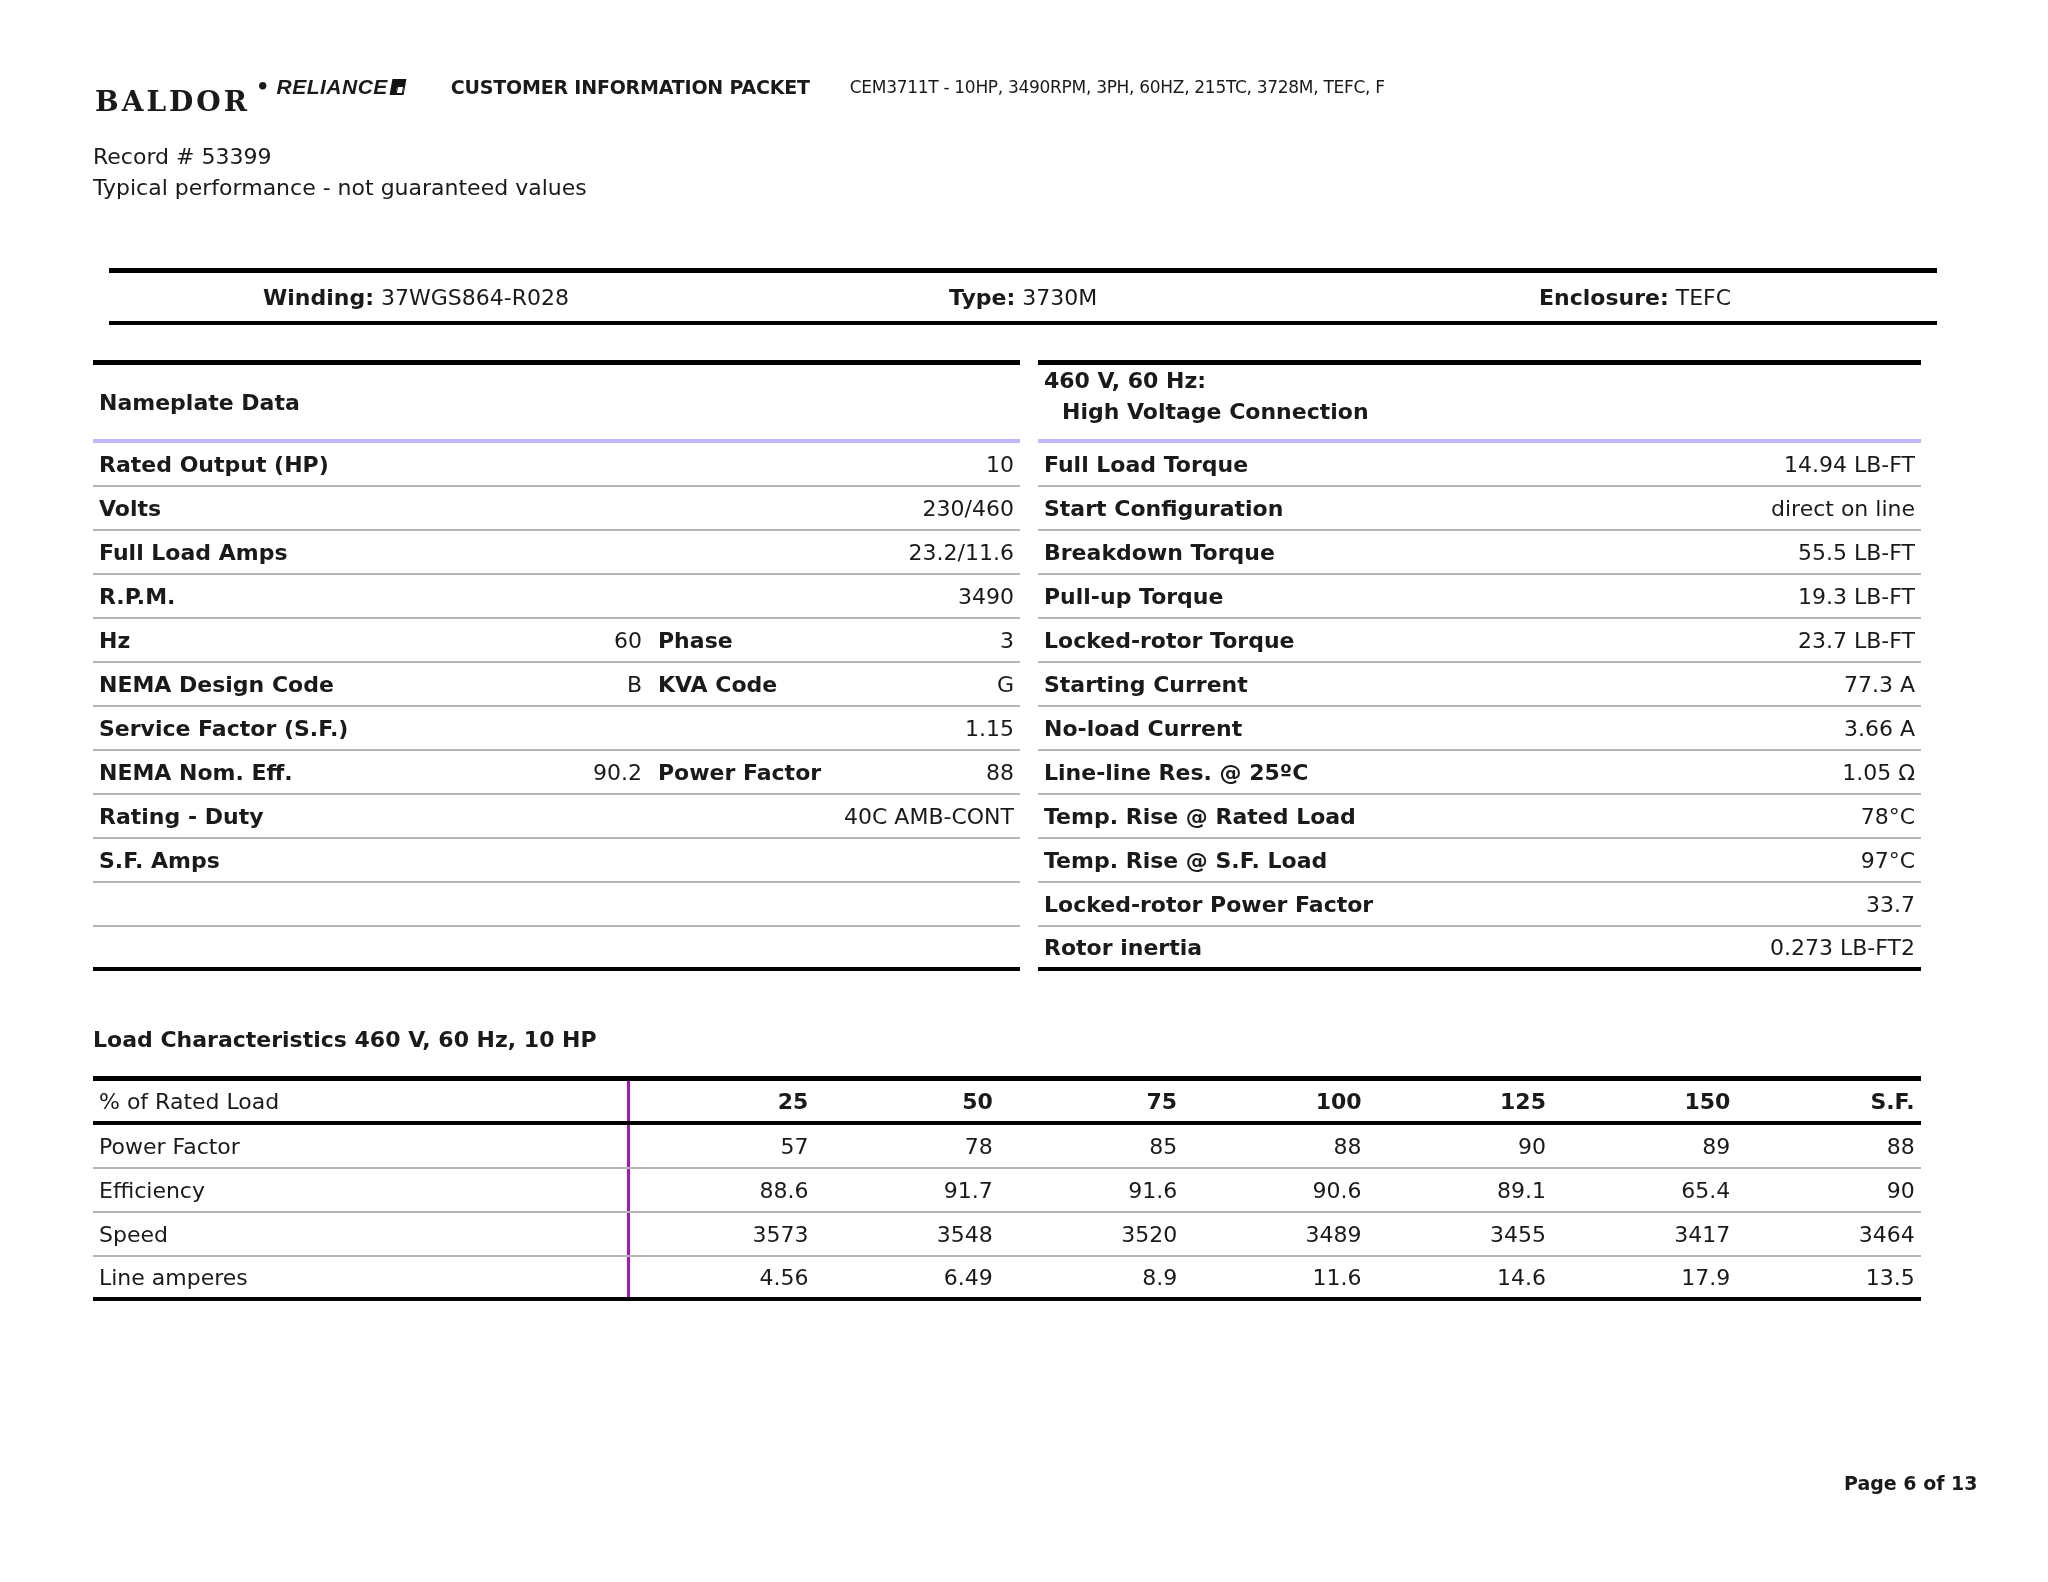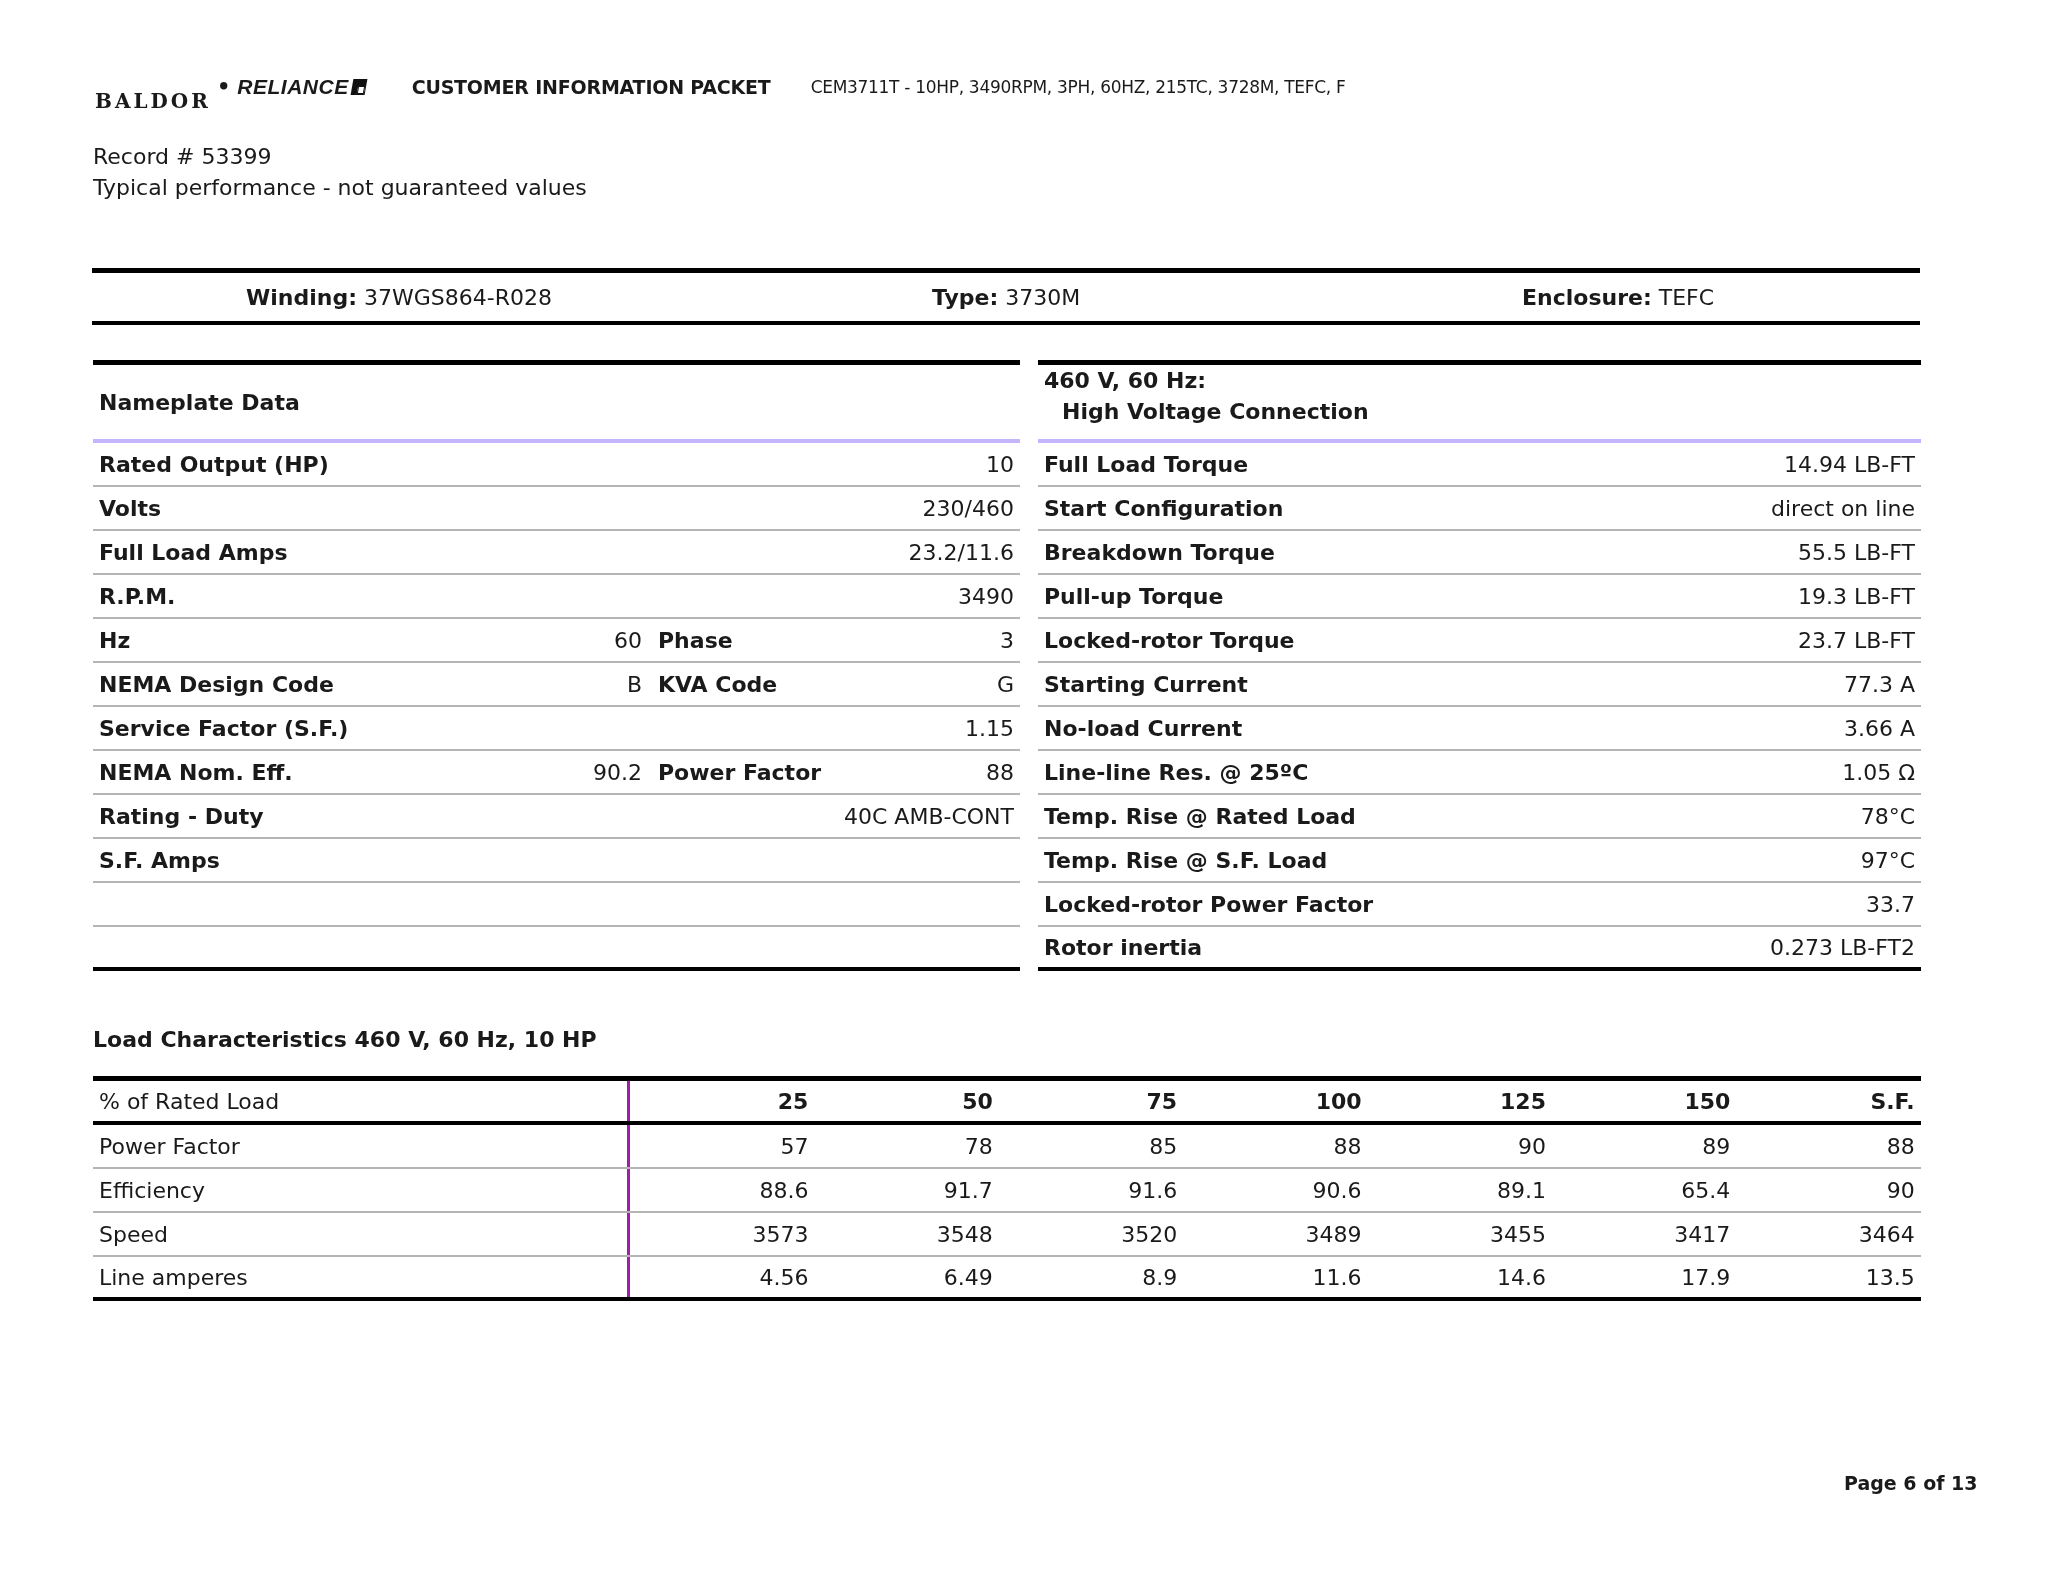--- a/index.html
+++ b/index.html
@@ -1,32 +1,32 @@
 <!DOCTYPE html>
 <html><head>
   <meta charset="utf-8">
   <style>
     * { box-sizing: border-box; margin: 0; padding: 0; }
     html, body { width: 2048px; height: 1582px; background: #ffffff; }
     body { position: relative; font-family: "DejaVu Sans", sans-serif; color: #1a1a1a; overflow: hidden; }
 
     .header { position: absolute; left: 95px; top: 72px; height: 30px; display: flex; align-items: center; }
     .logo { display: flex; align-items: center; font-size: 21px; letter-spacing: 1px; }
-    .logo .baldor { font-family: "DejaVu Serif", serif; font-weight: bold; letter-spacing: 3px; font-size: 20px; margin-top: 28px; }
+    .logo .baldor { font-family: "DejaVu Serif", serif; font-weight: bold; letter-spacing: 3px; font-size: 28px; margin-top: 28px; }
     .logo .dot { margin: 0 6px; font-weight: bold; }
     .logo .reliance { font-family: "Liberation Sans", sans-serif; font-weight: bold; font-style: italic; font-size: 21px; letter-spacing: 0.5px; }
     .logo .mark { display: inline-block; width: 14px; height: 16px; background: #111; margin-left: 3px; position: relative; transform: skewX(-10deg); }
     .logo .mark::after { content: ""; position: absolute; right: 1px; bottom: 1px; width: 5px; height: 6px; background: #fff; border: 1px solid #111; }
     .packet-title { margin-left: 46px; font-weight: bold; font-size: 19px; font-family: "DejaVu Sans", sans-serif; letter-spacing: -0.2px; }
     .packet-desc { margin-left: 40px; font-size: 17px; font-family: "DejaVu Sans", sans-serif; letter-spacing: -0.3px; }
 
     .doc-title { position: absolute; left: 93px; top: 141px; font-size: 22px; line-height: 31px; }
     .doc-title .t1 { font-weight: bold; }
 
-    .winding-bar { position: absolute; left: 92px; width: 1828px; top: 268px; height: 57px; border-top: 5px solid #000; border-bottom: 4px solid #000; display: flex; align-items: center; font-size: 22px; }
+    .winding-bar { position: absolute; left: 109px; width: 1828px; top: 268px; height: 57px; border-top: 5px solid #000; border-bottom: 4px solid #000; display: flex; align-items: center; font-size: 22px; }
     .winding-bar .cell { position: absolute; }
     .winding-bar b { font-weight: bold; }
 
     .np-table { position: absolute; top: 360px; border-top: 5px solid #000; }
     .np-left { left: 93px; width: 927px; }
     .np-right { left: 1038px; width: 883px; }
     .np-head { height: 78px; border-bottom: 4px solid #c4b5fd; display: flex; align-items: center; padding-left: 6px; font-weight: bold; font-size: 22px; }
     .np-right .np-head { display: block; padding-top: 0; line-height: 31px; }
     .np-right .np-head .sub { padding-left: 18px; display: block; }
     .np-row { height: 44px; border-bottom: 2px solid #b5b5b5; display: flex; align-items: center; font-size: 22px; position: relative; }

